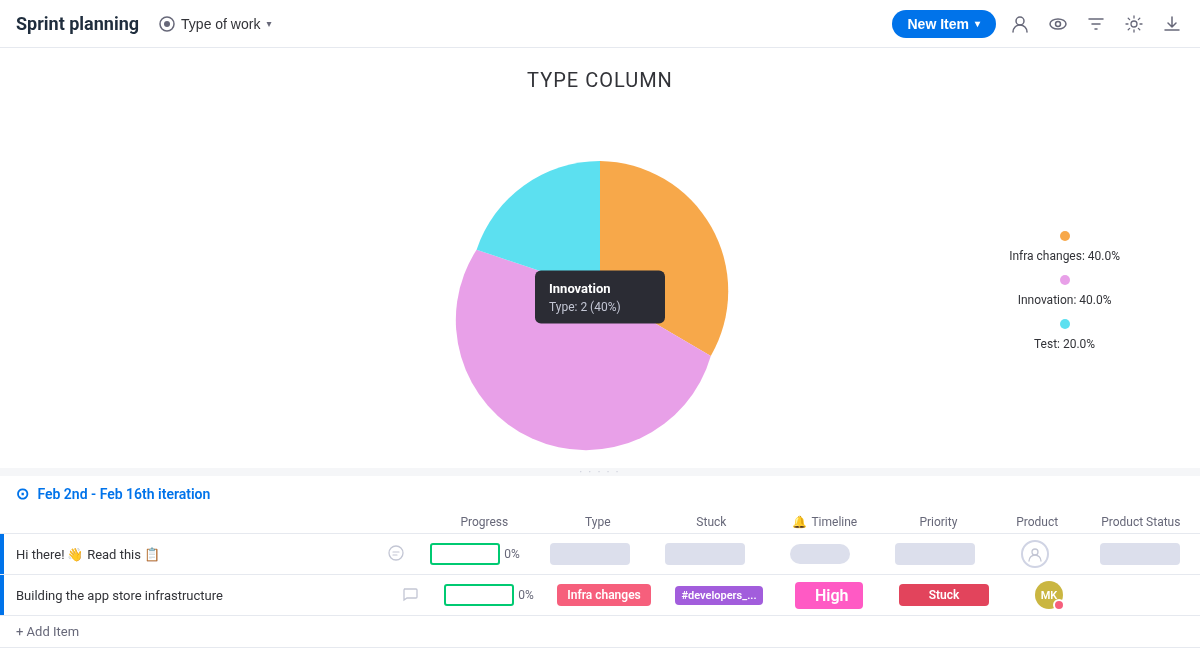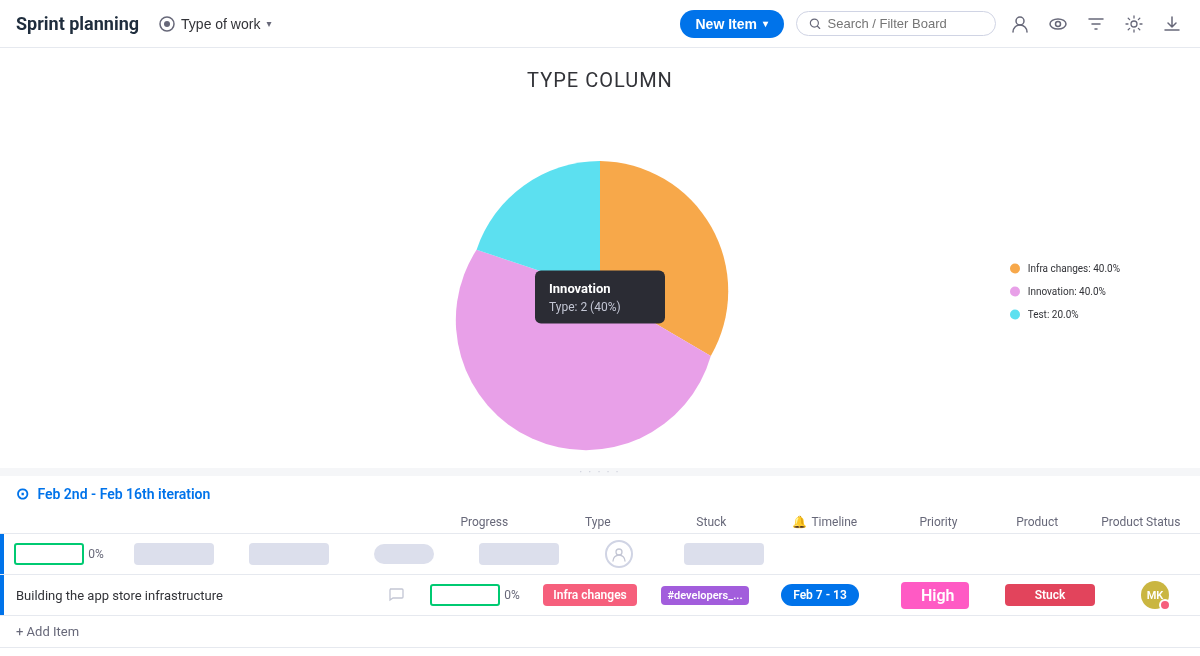--- a/index.html
+++ b/index.html
@@ -118,22 +118,23 @@
       top: 50%;
       transform: translateY(-50%);
       display: flex;
       flex-direction: column;
       gap: 12px;
     }
     .legend-item {
       display: flex;
       align-items: center;
       gap: 8px;
-      font-size: 10px;
+      font-size: 12px;
       color: #323338;
+      flex-direction: column;
     }
     .legend-dot {
       width: 10px;
       height: 10px;
       border-radius: 50%;
       flex-shrink: 0;
     }
     .tooltip {
       position: absolute;
       background: #2b2c34;
@@ -384,27 +385,20 @@
     <span style="color:#676879; font-size:10px;">▾</span>
   </button>
 
   <div class="header-spacer"></div>
 
   <button class="new-item-btn">
     <span>New Item</span>
     <span class="arrow">▾</span>
   </button>
 
-  <div class="search-bar">
-    <svg width="14" height="14" viewBox="0 0 14 14" fill="none">
-      <circle cx="6" cy="6" r="4.5" stroke="#676879" stroke-width="1.3"></circle>
-      <path d="M9.5 9.5L12 12" stroke="#676879" stroke-width="1.3" stroke-linecap="round"></path>
-    </svg>
-    <input type="text" placeholder="Search / Filter Board" style="">
-  </div>
 
   <div class="header-icons">
     <div class="header-icon">
       <svg width="20" height="20" viewBox="0 0 20 20" fill="none">
           <circle cx="10" cy="7" r="4" stroke="#676879" stroke-width="1.5"></circle>
           <path d="M3 18c0-3.866 3.134-7 7-7s7 3.134 7 7" stroke="#676879" stroke-width="1.5" stroke-linecap="round"></path>
         </svg>
     </div>
     <div class="header-icon">
       <svg width="20" height="20" viewBox="0 0 20 20" fill="none">
@@ -499,20 +493,29 @@
     <div class="col-header col-product">
       <span>Product</span>
     </div>
     <div class="col-header col-product-status">
       <span>Product Status</span>
     </div>
   </div>
 
   <div class="table-row">
     <div class="row-indicator blue"></div>
+    <div class="row-name">
+      <span>Hi there! 👋 Read this 📋</span>
+      <span class="row-comment-icon">
+        <svg width="16" height="16" viewBox="0 0 16 16" fill="none">
+            <circle cx="8" cy="8" r="7" stroke="#c3c6d4" stroke-width="1.3"></circle>
+            <path d="M5 7h6M5 10h4" stroke="#c3c6d4" stroke-width="1.2" stroke-linecap="round"></path>
+          </svg>
+      </span>
+    </div>
     <div class="cell col-progress">
       <div class="progress-cell">
         <div class="progress-bar-empty"></div>
         <span>0%</span>
       </div>
     </div>
     <div class="cell col-type">
       <div class="empty-cell-gray"></div>
     </div>
     <div class="cell col-domain">
@@ -552,23 +555,20 @@
         <div class="progress-bar-empty"></div>
         <span>0%</span>
       </div>
     </div>
     <div class="cell col-type">
       <span class="tag tag-infra">Infra changes</span>
     </div>
     <div class="cell col-domain">
       <span class="tag tag-domain" style="font-size:11px; padding: 3px 6px;">#developers_...</span>
     </div>
-    <div class="cell col-timeline">
-      <span class="tag-timeline">Feb 7 - 13</span>
-    </div>
     <div class="cell col-priority">
       <span class="tag-priority-high">High</span>
     </div>
     <div class="cell col-product-status">
       <span class="tag-stuck">Stuck</span>
     </div>
     <div class="cell col-product">
       <div class="avatar">
         MK
         <div class="avatar-badge"></div>

